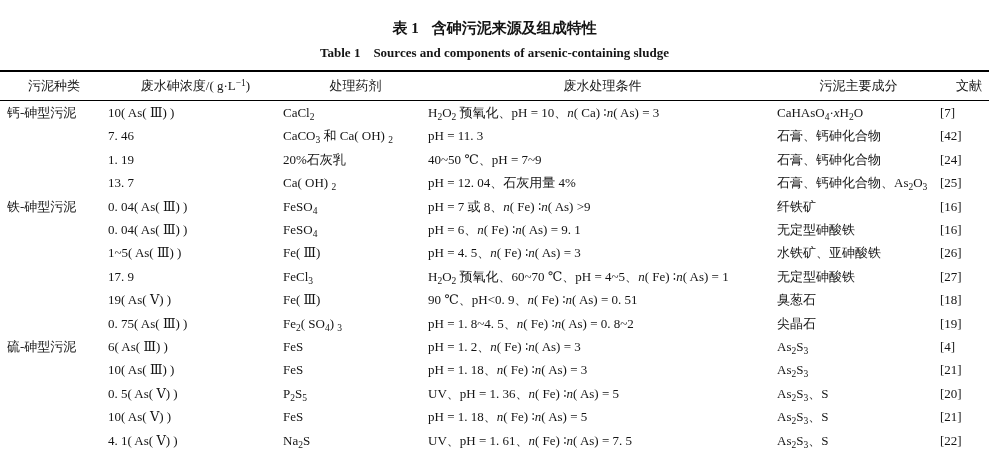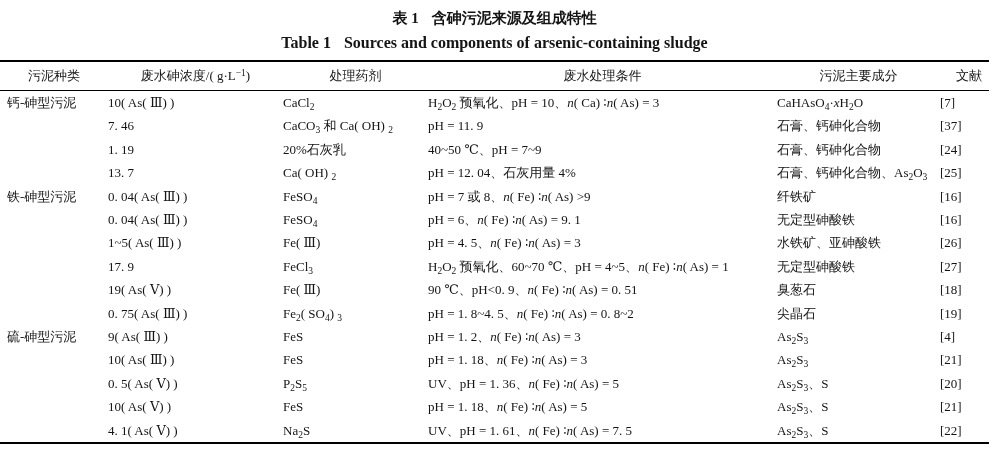--- a/index.html
+++ b/index.html
@@ -5,37 +5,37 @@
   html, body {
     margin: 0;
     padding: 0;
     background: #ffffff;
   }
   .page {
     position: relative;
     width: 989px;
     height: 450px;
     box-sizing: border-box;
-    padding-top: 7px;
+    padding-top: 17px;
     background: #ffffff;
     color: #141414;
     font-family: "Liberation Serif", "DejaVu Serif", serif;
     overflow: hidden;
   }
   .title-cn {
     text-align: center;
     font-weight: bold;
     font-size: 15px;
     height: 23px;
     line-height: 23px;
   }
   .title-en {
     text-align: center;
     font-weight: bold;
-    font-size: 16px;
+    font-size: 13px;
     height: 26px;
     line-height: 26px;
   }
   .t-gap { margin-left: 13px; }
   table.data-table {
     width: 998px;
     margin-top: 4px;
     border-collapse: collapse;
     table-layout: fixed;
     border-top: 2px solid #000;
@@ -104,23 +104,23 @@
         <td>10( As( Ⅲ) )</td>
         <td>CaCl<sub>2</sub></td>
         <td>H<sub>2</sub>O<sub>2</sub> 预氧化、pH = 10、<i>n</i>( Ca) ∶<i>n</i>( As) = 3</td>
         <td>CaHAsO<sub>4</sub>·<i>x</i>H<sub>2</sub>O</td>
         <td>[7]</td>
       </tr>
     <tr>
         <td></td>
         <td>7. 46</td>
         <td>CaCO<sub>3</sub> 和 Ca( OH) <sub>2</sub></td>
-        <td>pH = 11. 9</td>
+        <td>pH = 11. 3</td>
         <td>石膏、钙砷化合物</td>
-        <td>[37]</td>
+        <td>[42]</td>
       </tr>
         <tr>
         <td></td>
         <td>1. 19</td>
         <td>20%石灰乳</td>
         <td>40~50 ℃、pH = 7~9</td>
         <td>石膏、钙砷化合物</td>
         <td>[24]</td>
       </tr>
         <tr>
@@ -174,21 +174,21 @@
         <tr>
         <td></td>
         <td>0. 75( As( Ⅲ) )</td>
         <td>Fe<sub>2</sub>( SO<sub>4</sub>) <sub>3</sub></td>
         <td>pH = 1. 8~4. 5、<i>n</i>( Fe) ∶<i>n</i>( As) = 0. 8~2</td>
         <td>尖晶石</td>
         <td>[19]</td>
       </tr>
         <tr>
         <td>硫-砷型污泥</td>
-        <td>9( As( Ⅲ) )</td>
+        <td>6( As( Ⅲ) )</td>
         <td>FeS</td>
         <td>pH = 1. 2、<i>n</i>( Fe) ∶<i>n</i>( As) = 3</td>
         <td>As<sub>2</sub>S<sub>3</sub></td>
         <td>[4]</td>
       </tr>
         <tr>
         <td></td>
         <td>10( As( Ⅲ) )</td>
         <td>FeS</td>
         <td>pH = 1. 18、<i>n</i>( Fe) ∶<i>n</i>( As) = 3</td>

